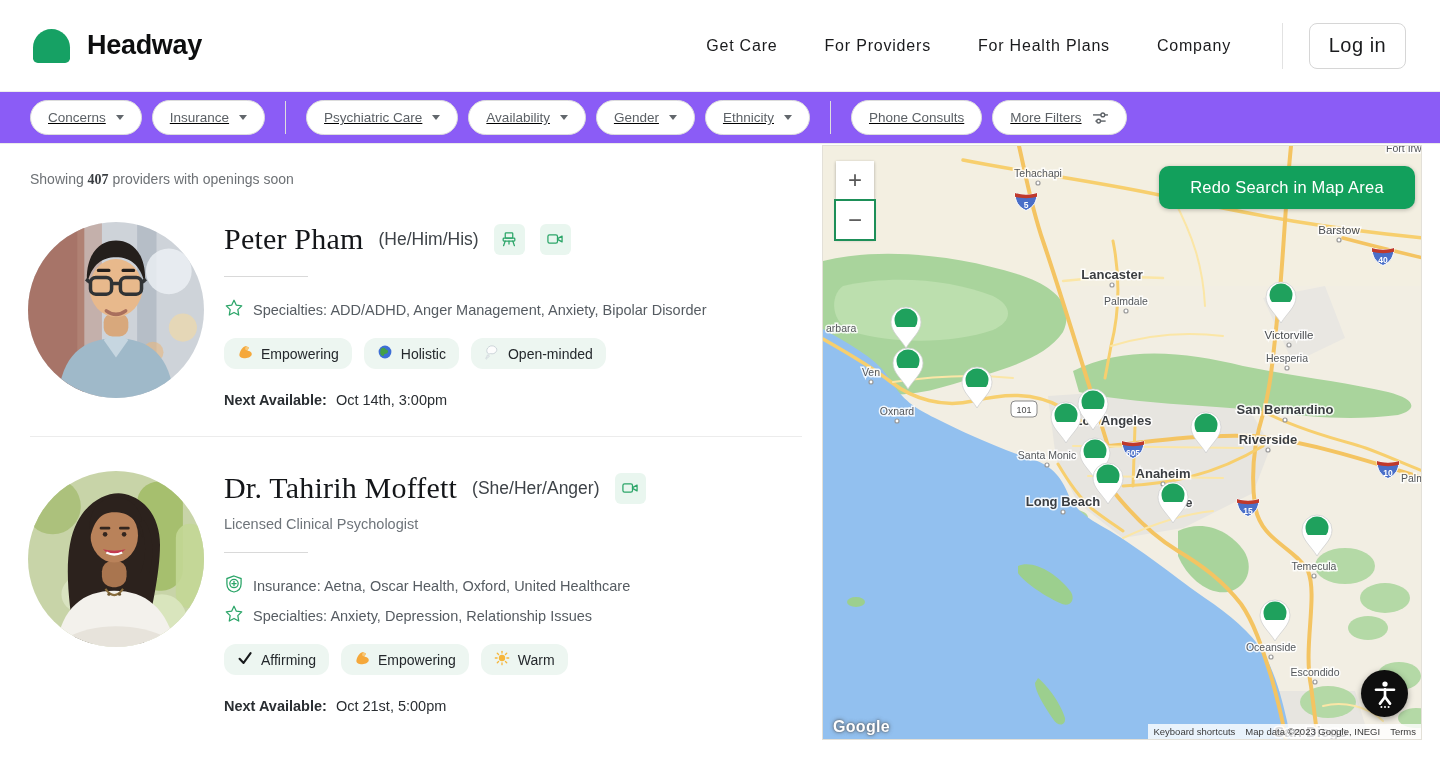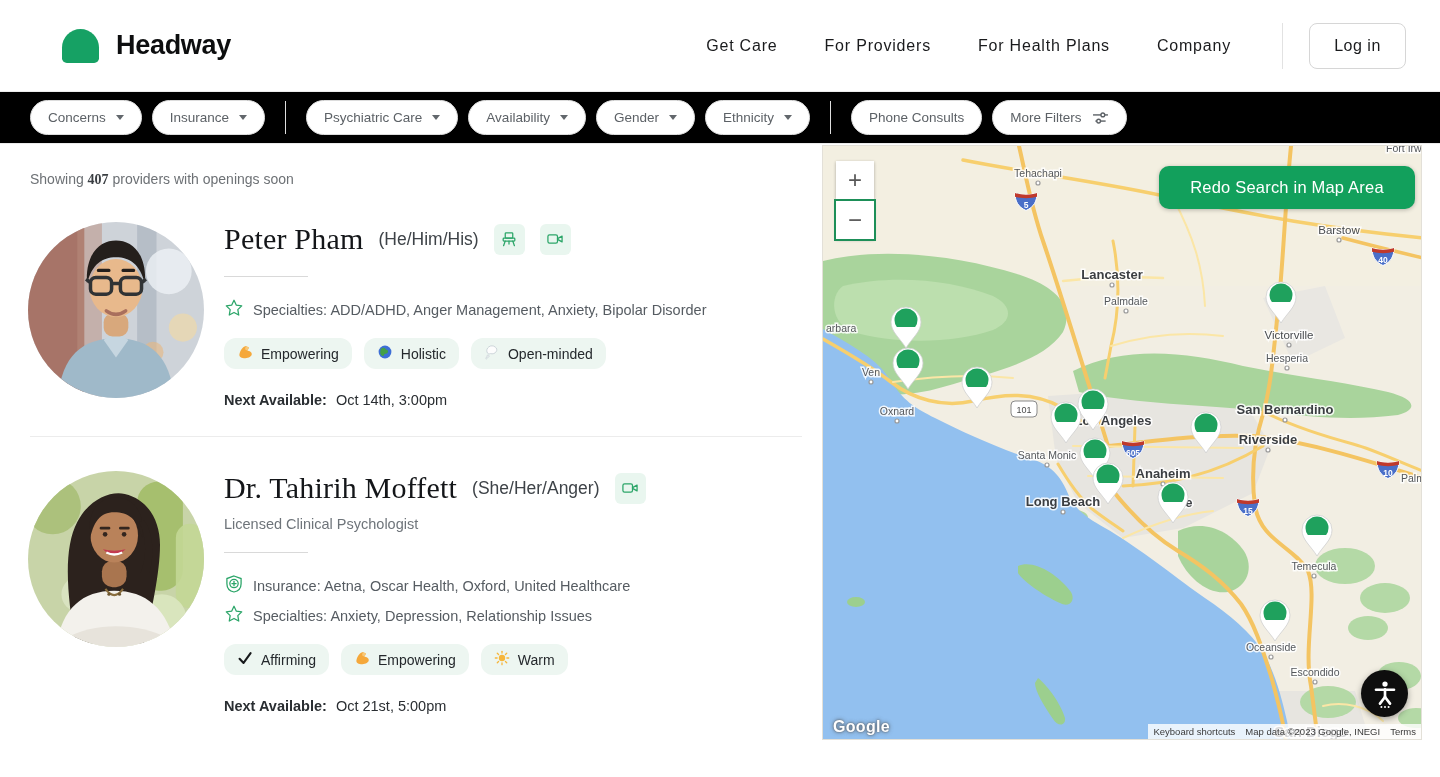--- a/index.html
+++ b/index.html
@@ -2,36 +2,36 @@
 <html><head>
 <meta charset="utf-8">
 <style>
   * { margin:0; padding:0; box-sizing:border-box; }
   html,body { width:1440px; height:777px; background:#fff; overflow:hidden;
     font-family:"Liberation Sans", sans-serif; position:relative; }
 
   
   .topnav { position:absolute; top:0; left:0; width:1440px; height:92px;
     border-bottom:1px solid #ececec; display:flex; align-items:center;
-    padding:0 34px 0 62px; background:#fff; z-index:5; }
+    padding:0 34px 0 33px; background:#fff; z-index:5; }
   .brand { display:flex; align-items:center; gap:17px; cursor:pointer; }
   .logo-mark { width:37px; height:34px; background:#16a164;
     border-radius:19px 19px 5px 5px; }
   .brand-name { font-size:27px; font-weight:700; letter-spacing:-.3px; color:#0d0e0f; }
   .nav-links { margin-left:auto; display:flex; gap:47px; align-items:center; }
   .nav-link { font-size:16px; letter-spacing:.8px; color:#1a1b1d; cursor:pointer; white-space:nowrap; }
   .nav-sep { width:1px; height:46px; background:#e2e2e2; margin:0 26px 0 51px; }
   .login-btn { width:97px; height:46px; background:#fff; border:1px solid #d6d6d6;
-    border-radius:8px; font-size:16px; letter-spacing:.5px; color:#1a1b1d;
+    border-radius:8px; font-size:20px; letter-spacing:.5px; color:#1a1b1d;
     cursor:pointer; font-family:inherit; }
 
   
   .filter-bar { position:absolute; top:92px; left:0; width:1440px; height:52px;
     border-bottom:1px solid #eaeaea; display:flex; align-items:center;
-    padding-left:30px; gap:10px; background:#000000; z-index:5; }
+    padding-left:30px; gap:10px; background:#8b5cf6; z-index:5;text-decoration:underline; }
   .pill { display:inline-flex; align-items:center; gap:10px; height:35px;
     padding:0 17px; border:1px solid #dcdcdc; border-radius:18px; background:#fff;
     font-size:13.5px; color:#5c6166; cursor:pointer; white-space:nowrap; }
   .caret { width:0; height:0; border-left:4.5px solid transparent;
     border-right:4.5px solid transparent; border-top:5.5px solid #62676c; }
   .pill-group-sep { width:1px; height:33px; background:#dedede; margin:0 10px; }
   .sliders-ico { display:inline-flex; }
 
   
   .results { position:absolute; top:144px; left:0; width:812px; height:633px; overflow:hidden; }

